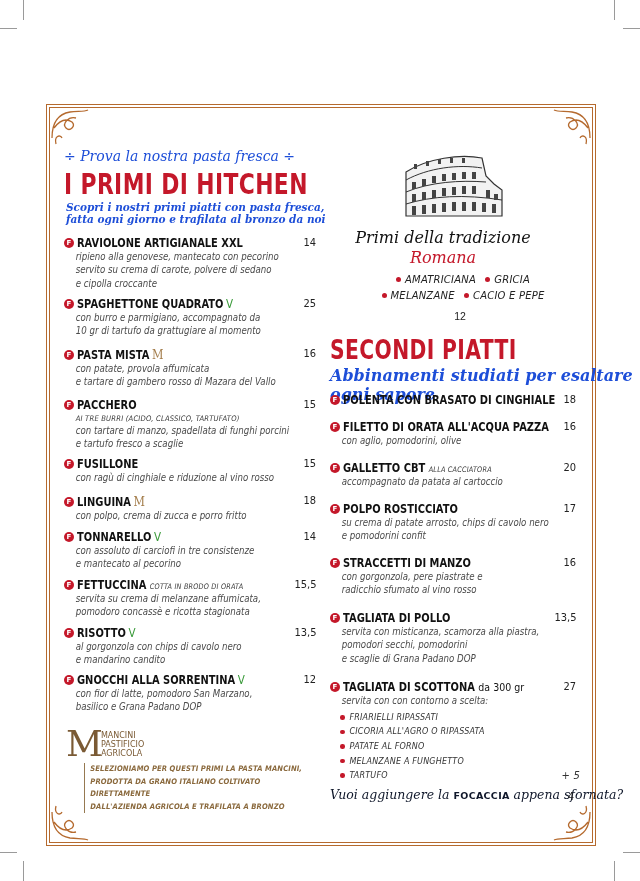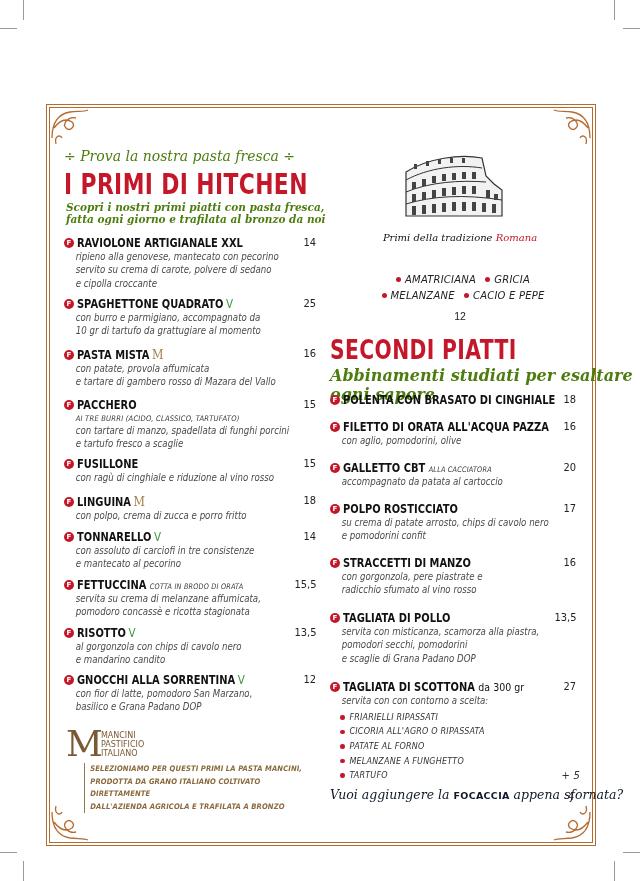--- a/index.html
+++ b/index.html
@@ -4,40 +4,40 @@
 <style>
   * { box-sizing: border-box; margin: 0; padding: 0; }
   html, body { width: 640px; height: 881px; background: #ffffff; overflow: hidden; }
   body { position: relative; font-family: "Liberation Sans", sans-serif; color: #1a1a1a; }
 
   .crop { position: absolute; background: #9a9a9a; }
   .frame-outer { position: absolute; left: 46px; top: 104px; width: 550px; height: 742px; border: 1px solid #b56a2e; }
   .frame-inner { position: absolute; left: 49px; top: 107px; width: 544px; height: 736px; border: 1.5px solid #b56a2e; }
   .corner { position: absolute; width: 40px; height: 40px; }
 
-  .title-script { position: absolute; font-family: "DejaVu Serif", serif; font-style: italic; color: #4d7c0f; }
+  .title-script { position: absolute; font-family: "DejaVu Serif", serif; font-style: italic; color: #1d4ed8; }
   .title-block { position: absolute; font-family: "DejaVu Sans", sans-serif; font-weight: bold; color: #c4182a; letter-spacing: 0.5px; transform: scaleX(0.78); transform-origin: left center; }
 
   .item { position: absolute; width: 260px; }
   .item-head { display: flex; align-items: center; font-family: "DejaVu Sans", sans-serif; font-weight: bold; font-size: 11.5px; color: #111; white-space: nowrap; }
   .item-head .nm { transform: scaleX(0.86); transform-origin: left center; display: inline-block; }
   .badge { width: 10px; height: 10px; border-radius: 50%; background: #c4182a; color: #fff; font-size: 7px; line-height: 10px; text-align: center; margin-right: 3px; flex: 0 0 10px; font-weight: bold; }
   .price { position: absolute; right: 0; top: 0; font-size: 11px; color: #222; font-family: "DejaVu Sans", sans-serif; transform: scaleX(0.9); transform-origin: right center; }
   .desc { font-family: "DejaVu Sans", sans-serif; font-style: italic; font-size: 9.6px; color: #4a4a4a; line-height: 13.4px; padding-left: 13px; transform: scaleX(0.9); transform-origin: left center; width: 300px; }
   .sub-caps { font-family: "DejaVu Sans", sans-serif; font-style: italic; font-size: 7.6px; color: #3a3a3a; font-weight: normal; letter-spacing: 0.2px; }
   .veg { color: #3a9a3a; font-weight: normal; font-size: 12px; margin-left: 3px; }
   .mancini-m { color: #a37c4a; font-family: "DejaVu Serif", serif; font-weight: normal; font-size: 13px; margin-left: 3px; }
 
   .note { position: absolute; left: 84px; top: 763px; border-left: 1.5px solid #8b6a3e; padding-left: 6px; font-family: "DejaVu Sans", sans-serif; font-style: italic; font-weight: bold; font-size: 7.6px; line-height: 12.6px; color: #8b6a3e; letter-spacing: 0.1px; transform: scaleX(0.9); transform-origin: left center; width: 260px; }
 
   .logo { position: absolute; left: 66px; top: 728px; display: flex; align-items: center; }
   .logo-m { font-family: "DejaVu Serif", serif; font-size: 36px; color: #7a5a34; line-height: 32px; }
   .logo-lines { font-family: "DejaVu Sans", sans-serif; font-size: 8px; color: #7a5a34; line-height: 9px; margin-left: -2px; }
 
-  .roman-title { position: absolute; left: 340px; top: 228px; width: 240px; text-align: center; font-family: "DejaVu Serif", serif; font-style: italic; font-size: 10px; line-height: 20px; color: #111; }
+  .roman-title { position: absolute; left: 323px; top: 228px; width: 240px; text-align: center; font-family: "DejaVu Serif", serif; font-style: italic; font-size: 16px; line-height: 20px; color: #111; }
   .roman-title .red { color: #c4182a; }
   .roman-opts { position: absolute; left: 340px; width: 240px; text-align: center; font-family: "DejaVu Sans", sans-serif; font-style: italic; font-size: 10px; color: #222; letter-spacing: 0.2px; }
   .dot { display: inline-block; width: 5px; height: 5px; border-radius: 50%; background: #c4182a; margin: 0 4px 1px 6px; vertical-align: middle; }
   .roman-price { position: absolute; left: 340px; top: 310px; width: 240px; text-align: center; font-size: 10.5px; color: #222; }
 
   .side-list { position: absolute; left: 340px; font-family: "DejaVu Sans", sans-serif; font-style: italic; font-size: 8px; color: #333; letter-spacing: 0.2px; }
   .side-row { height: 14.6px; display: flex; align-items: center; }
   .side-row .dot { margin: 0 5px 0 0; width: 4.5px; height: 4.5px; }
   .side-extra { position: absolute; right: 0; font-size: 10px; }
 
@@ -174,21 +174,21 @@
       <div class="desc">con fior di latte, pomodoro San Marzano,</div>
       <div class="desc">basilico e Grana Padano DOP</div>
     </div>
   </div>
 
 <div class="logo">
   <div class="logo-m">M</div>
   <div class="logo-lines">
     <div>MANCINI</div>
     <div>PASTIFICIO</div>
-    <div>ITALIANO</div>
+    <div>AGRICOLA</div>
   </div>
 </div>
 <div class="note">
   <div>SELEZIONIAMO PER QUESTI PRIMI LA PASTA MANCINI,</div>
   <div>PRODOTTA DA GRANO ITALIANO COLTIVATO DIRETTAMENTE</div>
   <div>DALL'AZIENDA AGRICOLA E TRAFILATA A BRONZO</div>
 </div>
 
 <svg class="colosseum" viewBox="0 0 110 70">
   <path d="M8 66 L8 22 C30 8 62 4 84 8 L88 26 L96 34 L104 40 L104 66 Z" fill="#f2f2f2" stroke="#333" stroke-width="1.2"></path>

